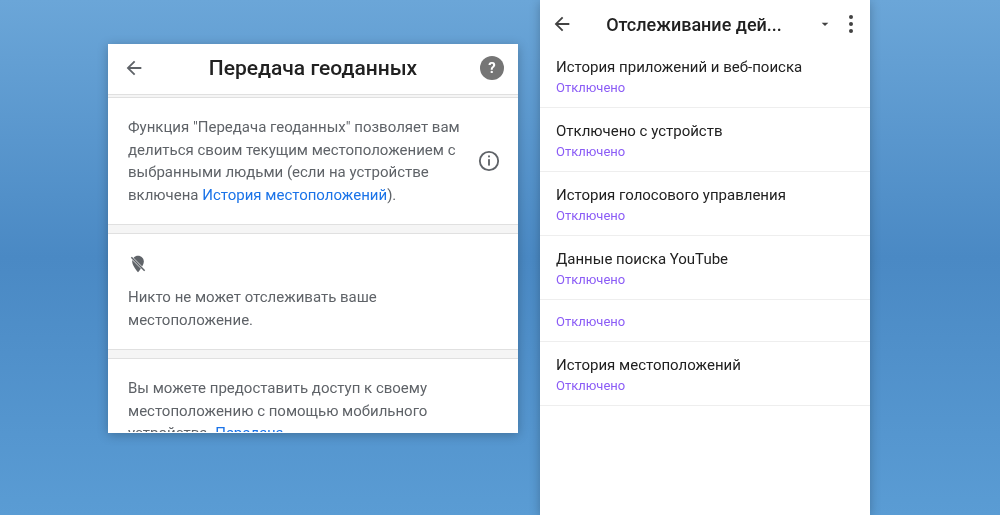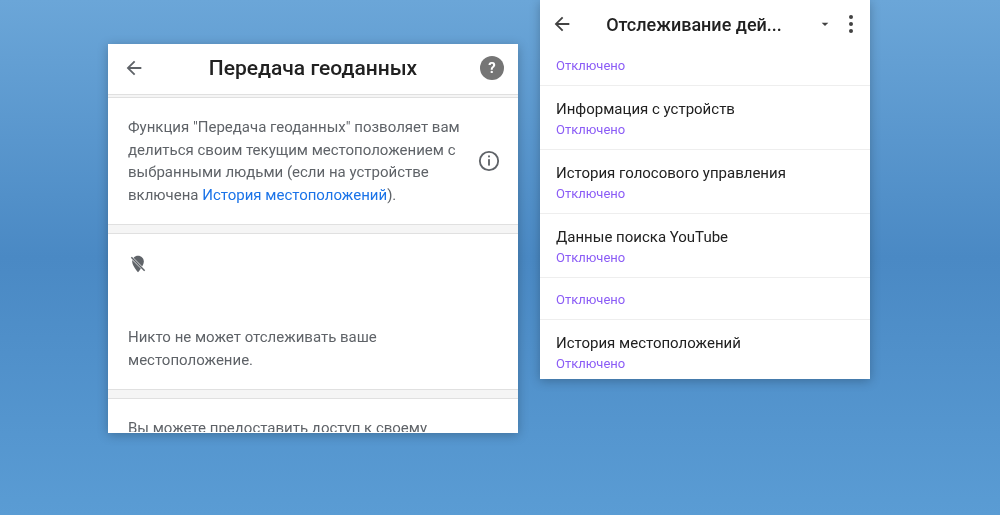--- a/index.html
+++ b/index.html
@@ -7,40 +7,40 @@
     width: 1000px; height: 515px;
     background: linear-gradient(180deg, #6ba6d8 0%, #4a89c4 50%, #5a9cd4 100%);
     font-family: Roboto, Arial, sans-serif;
     position: relative; overflow: hidden;
   }
   .phone {
     position: absolute; background: #fff; box-shadow: 0 2px 10px rgba(0,0,0,.25);
     overflow: hidden;
   }
   .phone-left { left: 108px; top: 44px; width: 410px; height: 389px; }
-  .phone-right { left: 540px; top: 0; width: 330px; height: 379px; }
+  .phone-right { left: 540px; top: 0; width: 330px; height: 515px; }
 
   
   .lh-header {
     display: flex; align-items: center; padding: 12px 14px 14px;
     border-bottom: 1px solid #e0e0e0;
   }
   .lh-back { width: 24px; height: 24px; display: flex; align-items:center; justify-content:center; cursor:pointer; }
   .lh-title { flex: 1; text-align: center; font-size: 21px; font-weight: 500; color: #212121; }
   .lh-help { width: 24px; height: 24px; border-radius: 50%; background: #757575; color:#fff; display:flex; align-items:center; justify-content:center; font-size:15px; font-weight:700; cursor:pointer; }
 
   .lh-body { background: #f5f5f5; height: calc(100% - 52px); overflow:hidden; }
   .card { background: #fff; margin: 0 0 8px; padding: 18px 20px; border: 1px solid #e0e0e0; border-left:none; border-right:none; position:relative; }
   .card-first { margin-top: 2px; }
   .desc-text { font-size: 15px; line-height: 1.5; color: #5f6368; padding-right: 36px; }
   .link { color: #1a73e8; cursor:pointer; }
   .info-icon { position: absolute; right: 18px; top: 50%; transform: translateY(-50%); width: 22px; height: 22px; }
   .marker-row { display:flex; flex-direction: column; gap: 10px; }
   .marker-icon { width: 20px; height: 24px; }
-  .marker-text { font-size: 15px; line-height: 1.5; color: #5f6368; margin-top: 40px; }
+  .marker-text { font-size: 15px; line-height: 1.5; color: #5f6368; }
   .access-text { font-size: 15px; line-height: 1.5; color: #5f6368; }
 
   
   .rh-header {
     display:flex; align-items:center; padding: 12px 10px 8px;
   }
   .rh-back { width: 24px; height:24px; cursor:pointer; display:flex; align-items:center; justify-content:center; }
   .rh-title { flex:1; text-align:center; font-size: 18px; font-weight:500; color:#212121; padding: 0 4px; white-space:nowrap; overflow:hidden; }
   .rh-caret { width: 18px; height:18px; cursor:pointer; display:flex; align-items:center; justify-content:center; margin-left:2px; }
   .rh-menu { width: 18px; cursor:pointer; display:flex; flex-direction:column; align-items:center; gap:3px; margin-left:8px; }
@@ -119,24 +119,25 @@
         </svg>
     </div>
     <div class="rh-menu">
       <span></span>
         <span></span>
         <span></span>
     </div>
   </div>
   <div>
     <div class="list-item">
+      <div class="li-title">История приложений и веб-поиска</div>
       <div class="li-status">Отключено</div>
     </div>
     <div class="list-item">
-      <div class="li-title">Информация с устройств</div>
+      <div class="li-title">Отключено с устройств</div>
       <div class="li-status">Отключено</div>
     </div>
     <div class="list-item">
       <div class="li-title">История голосового управления</div>
       <div class="li-status">Отключено</div>
     </div>
     <div class="list-item">
       <div class="li-title">Данные поиска YouTube</div>
       <div class="li-status">Отключено</div>
     </div>

